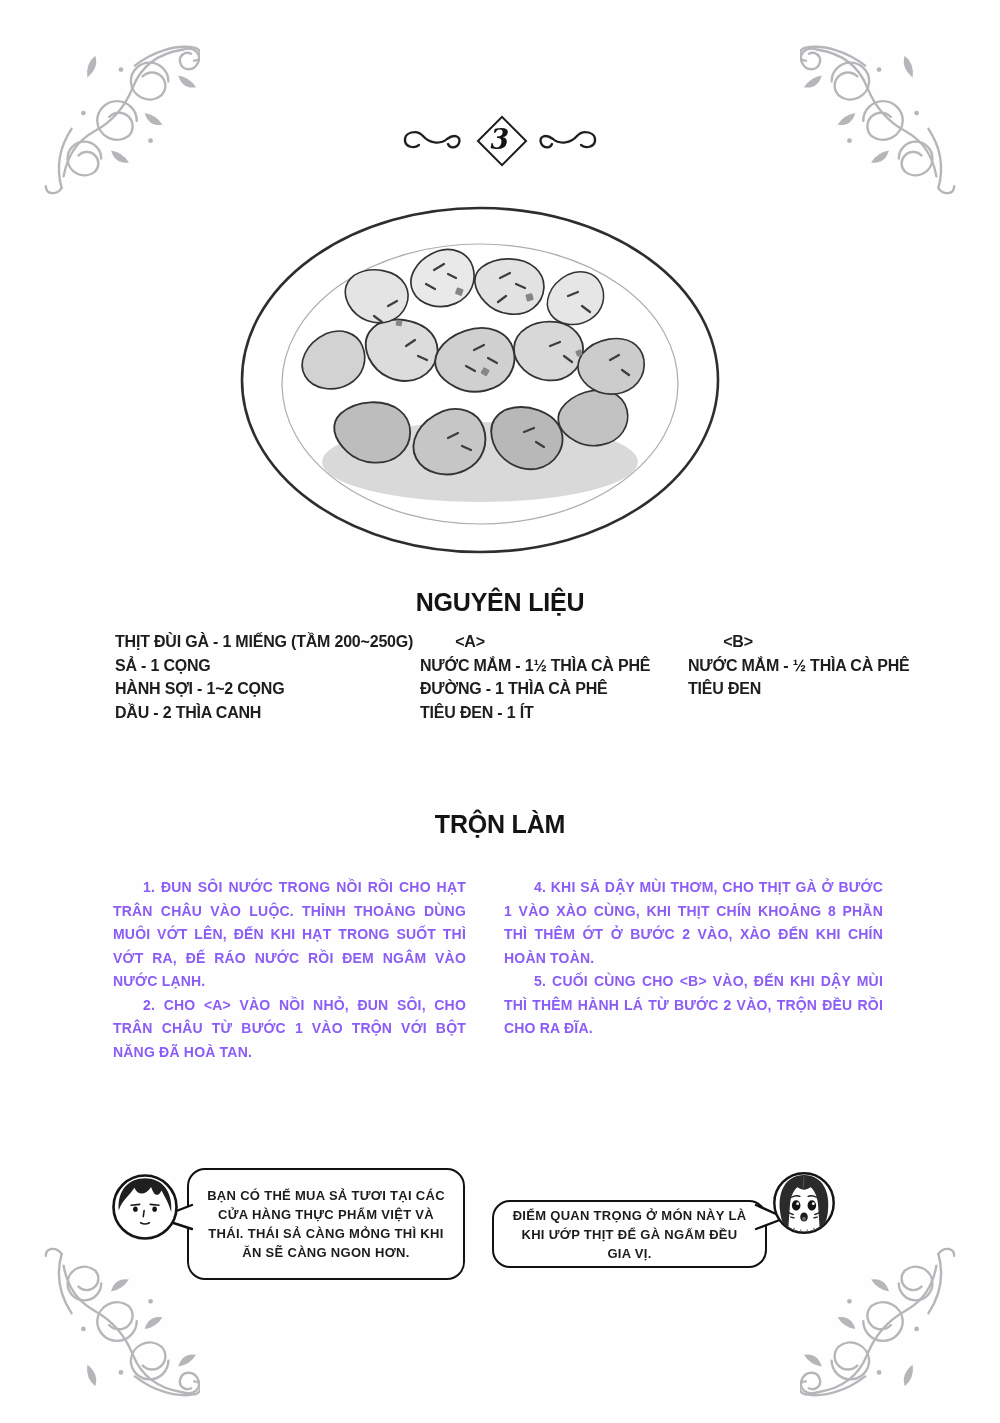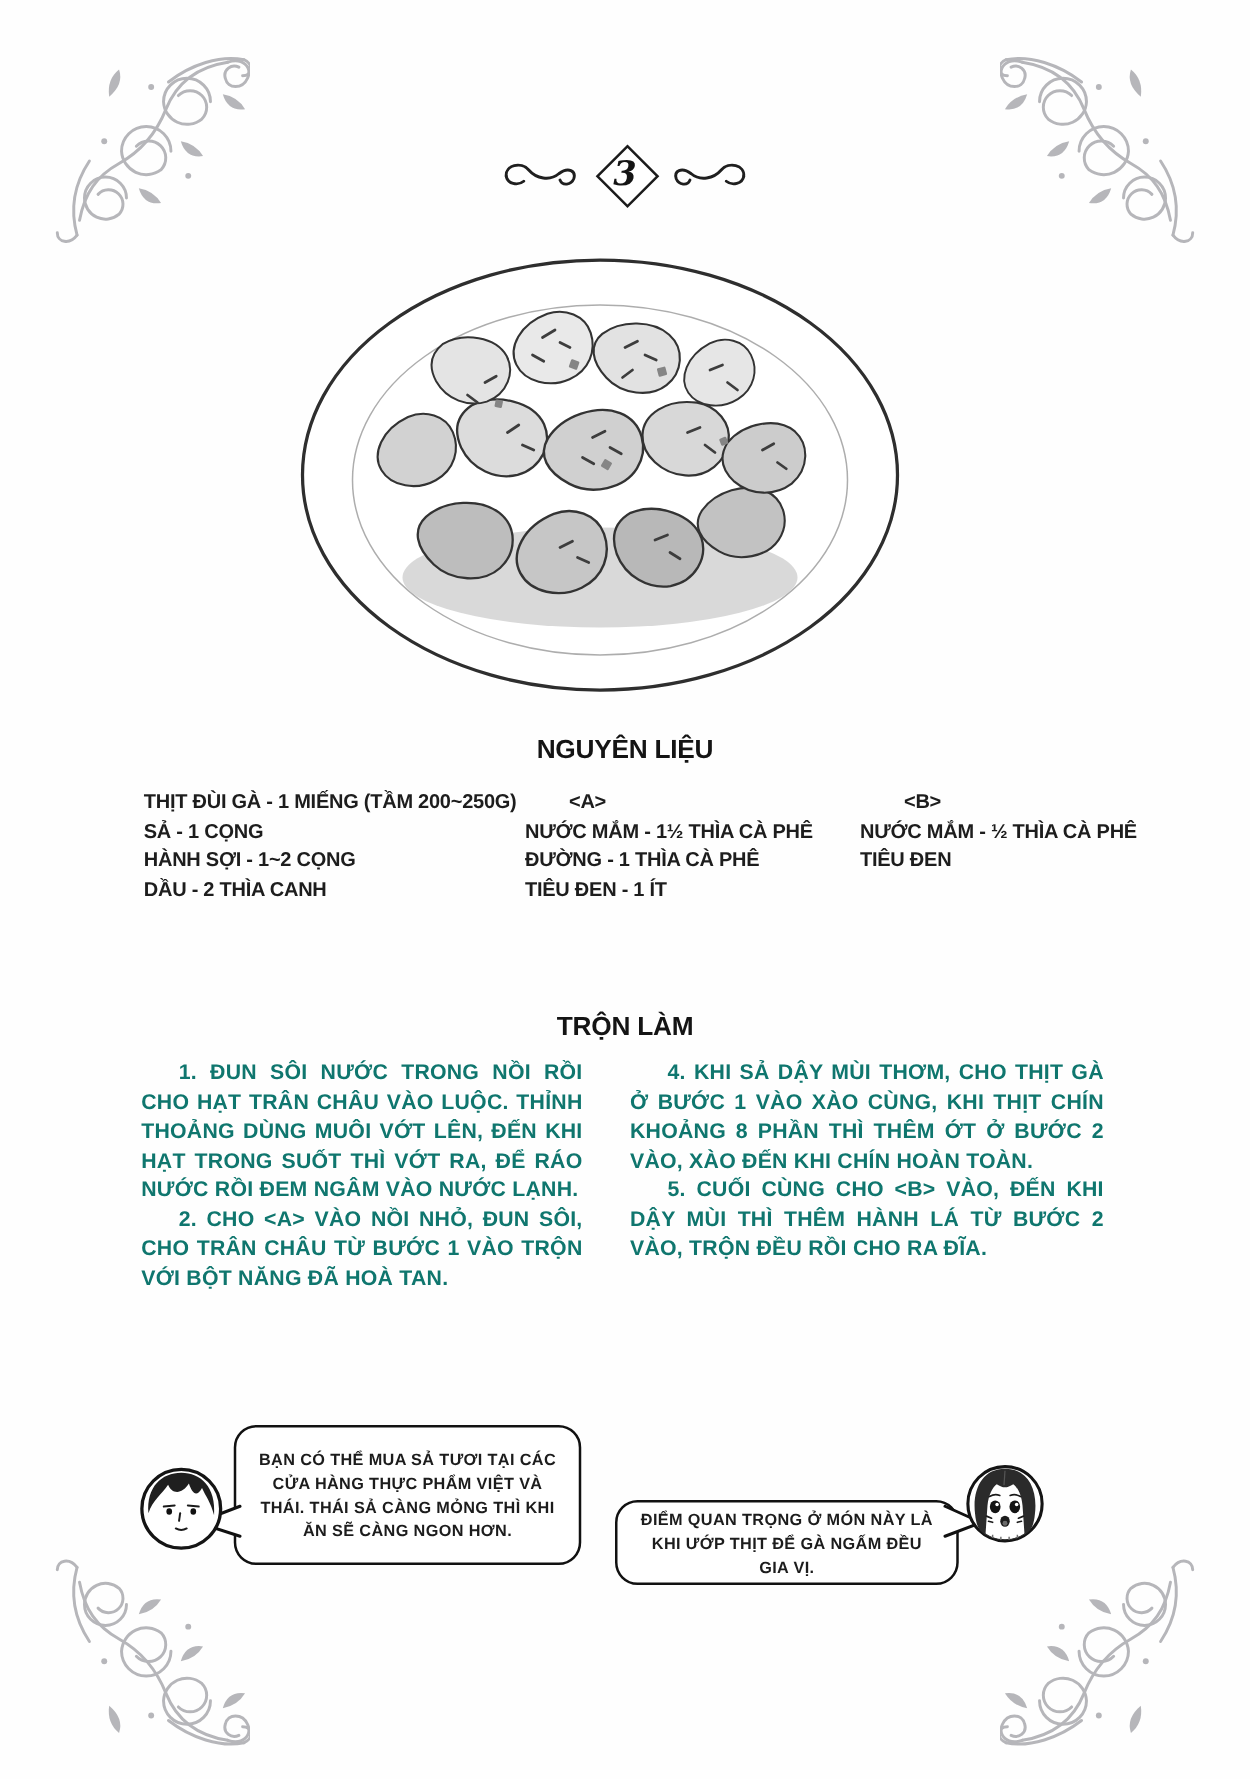--- a/index.html
+++ b/index.html
@@ -24,44 +24,44 @@
         display:flex;align-items:center;justify-content:center;
         font-family:"DejaVu Serif",serif;font-style:italic;font-weight:700;
         font-size:27px;color:#141414;}
   .page-title{font-size:37px;font-weight:400;letter-spacing:3.5px;color:#1b1b1b;white-space:nowrap;}
 
   
   .plate-wrap{position:absolute;left:238px;top:200px;width:485px;height:360px;}
 
   
   .sec-heading{position:absolute;left:0;width:100%;text-align:center;
-        font-size:21px;font-weight:700;letter-spacing:-0.2px;color:#141414;}
+        font-size:25px;font-weight:700;letter-spacing:-0.2px;color:#141414;}
   #h-ingredients{top:588px;}
   #h-method{top:810px;}
 
   
   .ing-col{position:absolute;font-size:16px;font-weight:700;line-height:23.5px;
         letter-spacing:-0.2px;white-space:nowrap;}
   #ing-main{left:115px;top:630px;}
   #ing-a{left:420px;top:630px;}
   #ing-b{left:688px;top:630px;}
   .grp-label{width:100px;text-align:center;font-weight:700;}
 
   
-  .step-col{position:absolute;top:846px;font-size:17px;font-weight:700;
-        line-height:23.5px;letter-spacing:0.2px;text-align:justify;color:#0f766e;}
+  .step-col{position:absolute;top:876px;font-size:14px;font-weight:700;
+        line-height:23.5px;letter-spacing:0.2px;text-align:justify;color:#8b5cf6;}
   #steps-left{left:113px;width:353px;}
   #steps-right{left:504px;width:379px;}
   .step{margin:0 0 0 0;text-indent:30px;}
   .step + .step{margin-top:0;}
 
   
   .bubble{position:absolute;background:#fff;border:2.4px solid #111;
         border-radius:18px;z-index:2;display:flex;align-items:center;justify-content:center;}
-  #bubble-left{left:187px;top:1140px;width:274px;height:108px;}
+  #bubble-left{left:187px;top:1168px;width:274px;height:108px;}
   #bubble-right{left:492px;top:1200px;width:271px;height:64px;}
   .bubble-text{font-size:13px;font-weight:700;line-height:19px;letter-spacing:0.3px;
         text-align:center;color:#1c1c1c;padding:0 14px;}
   .tail{position:absolute;z-index:3;}
   .avatar{position:absolute;z-index:4;}
   #avatar-left{left:110px;top:1172px;width:70px;height:70px;}
   #avatar-right{left:771px;top:1170px;width:66px;height:66px;}
 </style>
 </head>
 <body>

